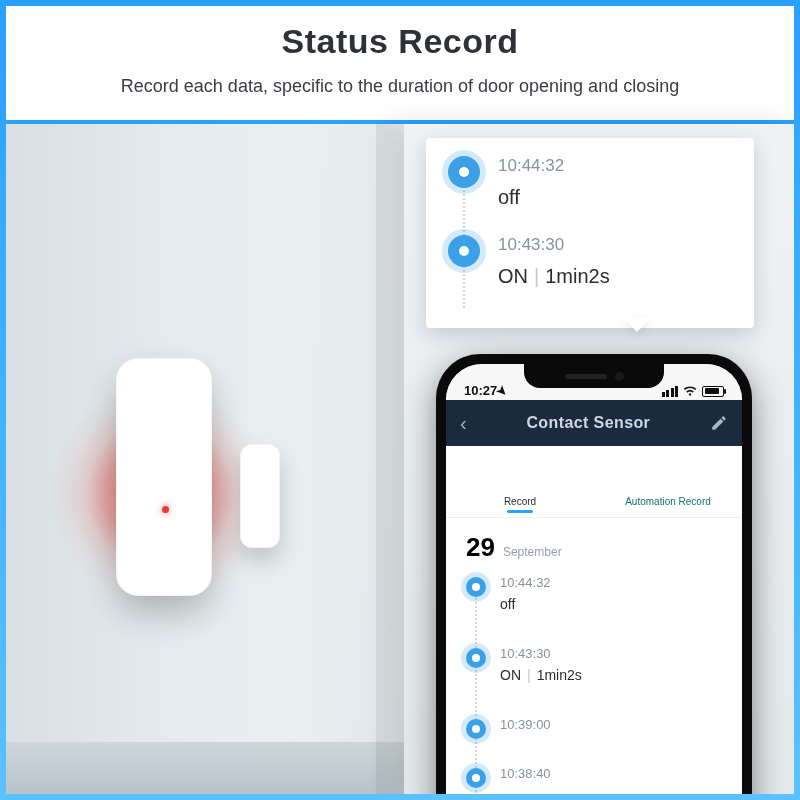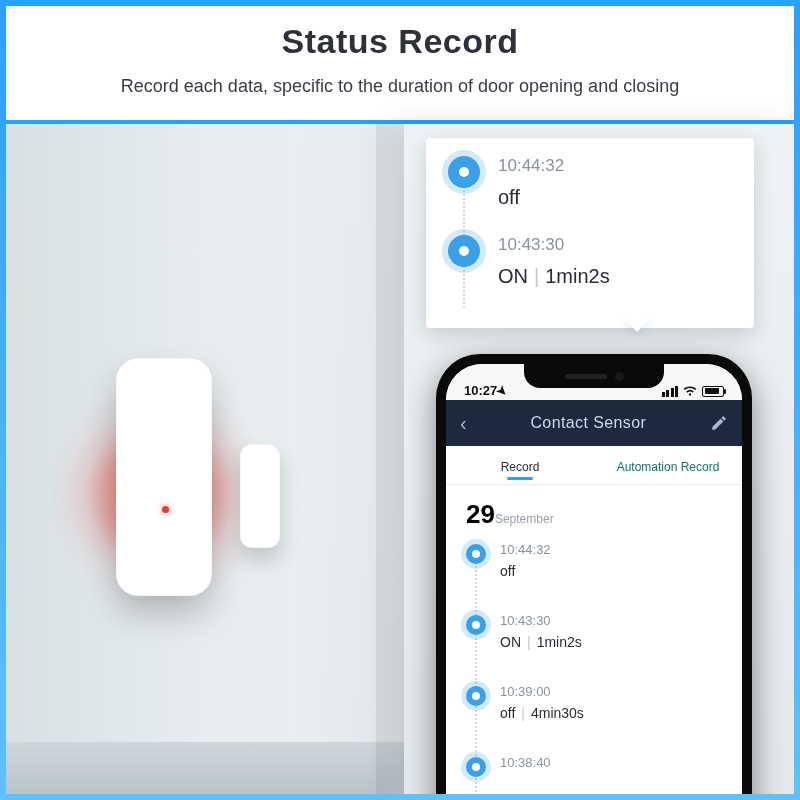--- a/index.html
+++ b/index.html
@@ -101,30 +101,30 @@
   .batt::after{content:""; position:absolute; right:-3px; top:2.2px; width:2px; height:5px; background:#101010; border-radius:1px;}
   .batt::before{content:""; position:absolute; inset:1.5px 4px 1.5px 1.5px; background:#101010; border-radius:1px;}
   .locarrow{display:inline-block; transform:rotate(45deg); font-size:12px;}
 
   .appheader{
     background:#1b2a3f; color:#cfd7e3; height:46px;
     display:flex; align-items:center; justify-content:space-between; padding:0 14px;
     font-size:16px;
   }
   .appheader .back{font-size:20px; color:#aab6c7;}
-  .appheader .title{flex:1; text-align:center; font-weight:400; letter-spacing:.4px;}
+  .appheader .title{flex:1; text-align:center; font-weight:700; letter-spacing:.4px;}
   .appheader .edit{width:18px; height:18px;}
 
   .tabs{display:flex; background:#fff; border-bottom:1px solid #eee;}
-  .tab{flex:1; text-align:center; padding:14px 0 10px 0; font-size:12px; color:#2a2d33; position:relative;}
+  .tab{flex:1; text-align:center; padding:14px 0 10px 0; font-size:10px; color:#2a2d33; position:relative;margin-top:36px;}
   .tab.inactive{color:#0f766e;}
   .tab.active::after{content:""; position:absolute; bottom:4px; left:50%; transform:translateX(-50%); width:26px; height:3px; background:#2aa0ff; border-radius:2px;}
 
   .content{background:#fff; padding:10px 18px 40px 18px;}
-  .date{display:flex; align-items:baseline; gap:0; padding:4px 0 12px 2px;}
+  .date{display:flex; align-items:baseline; gap:8px; padding:4px 0 12px 2px;}
   .date b{font-size:26px;} .date span{font-size:12px; color:#9aa1aa;}
 
   .tl{position:relative; margin-left:2px;}
   .tl::before{content:""; position:absolute; left:9px; top:8px; bottom:-40px; width:0;
     border-left:2px dotted #cfd6de;}
   .ev{position:relative; padding:0 0 34px 34px;}
   .dot{position:absolute; left:0; top:2px; width:20px; height:20px; border-radius:50%;
     background:#3aa0e8; box-shadow:0 0 0 5px rgba(58,160,232,.22);}
   .dot::after{content:""; position:absolute; inset:6px; border-radius:50%; background:#fff;}
   .ev .t{font-size:13px; color:#8b929b;}
@@ -244,23 +244,20 @@
             <div class="dot"></div>
             <div class="t">10:43:30</div>
             <div class="s">
               <span>ON</span><span class="sep">|</span><span>1min2s</span>
             </div>
           </div>
 
           <div class="ev">
             <div class="dot"></div>
             <div class="t">10:39:00</div>
-            <div class="s">
-              <span>off</span><span class="sep">|</span><span>4min30s</span>
-            </div>
           </div>
 
           <div class="ev">
             <div class="dot"></div>
             <div class="t">10:38:40</div>
           </div>
 
         </div>
       </div>
     </div>

